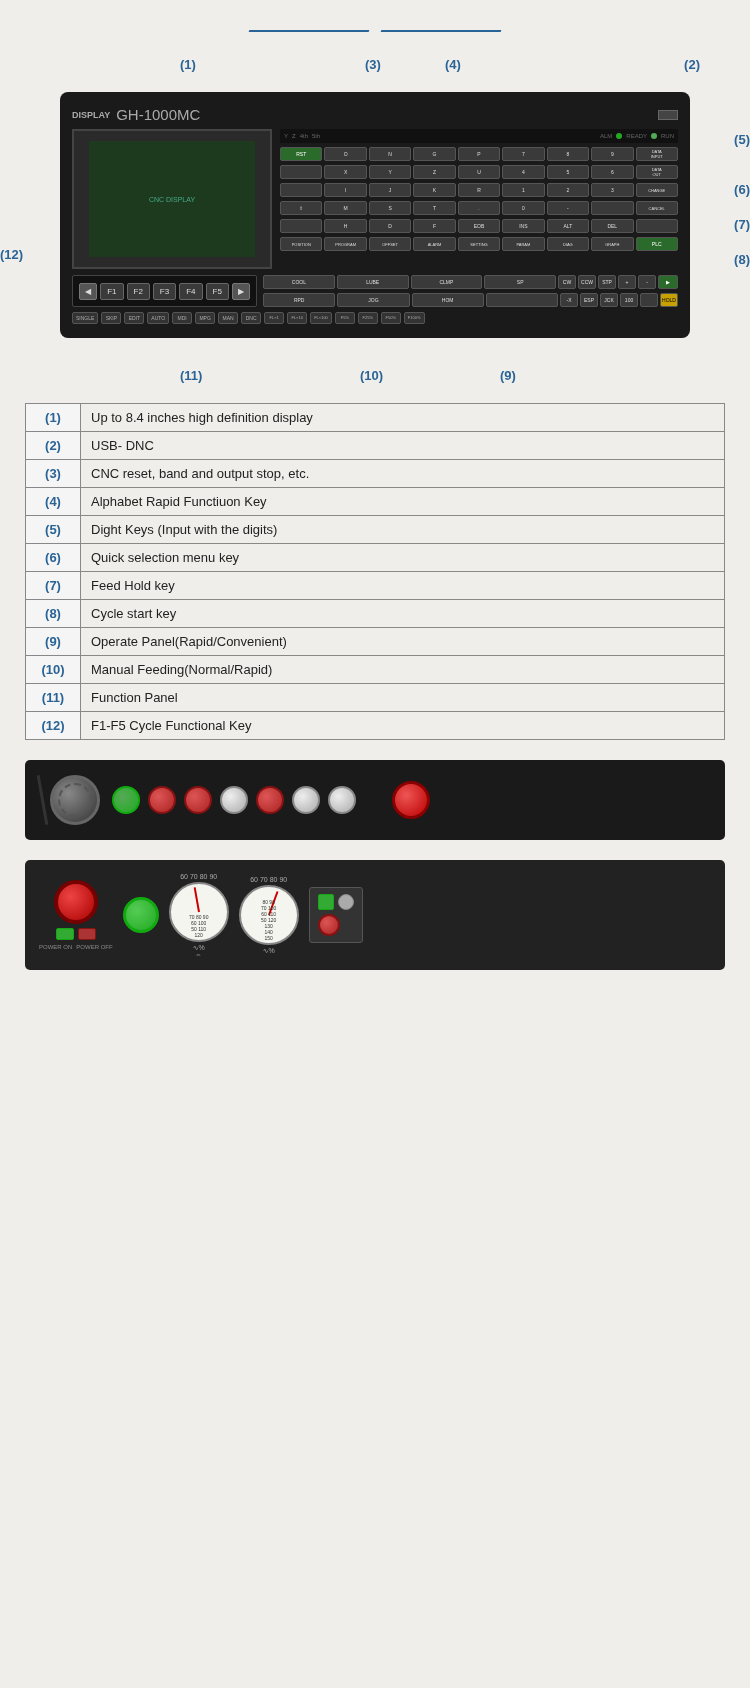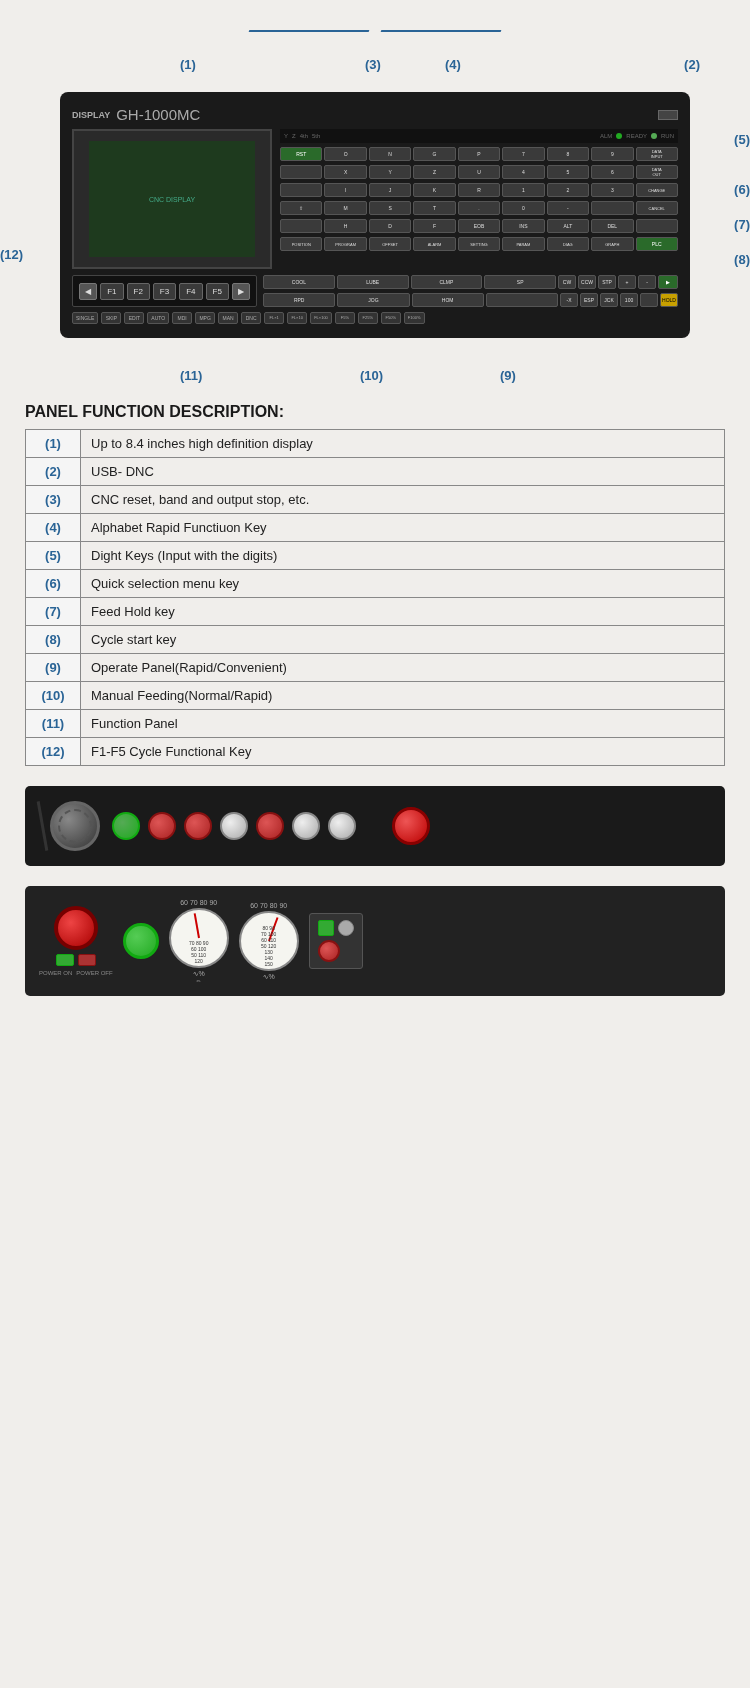--- a/index.html
+++ b/index.html
@@ -578,21 +578,20 @@
       <div class="mode-key" style="font-size:4px;">FL×100</div>
       <div class="mode-key" style="font-size:4px;">F5%</div>
       <div class="mode-key" style="font-size:4px;">F25%</div>
       <div class="mode-key" style="font-size:4px;">F50%</div>
       <div class="mode-key" style="font-size:4px;">F100%</div>
     </div>
   </div>
 </div>
 
 <div class="section-table">
-  <h2>PANEL FUNCTION DESCRIPTION:</h2>
   <table class="function-table">
     <tbody id="function-table-body">
     <tr>
           <td>(1)</td>
           <td>Up to 8.4 inches high definition display</td>
         </tr>
         <tr>
           <td>(2)</td>
           <td>USB- DNC</td>
         </tr>

